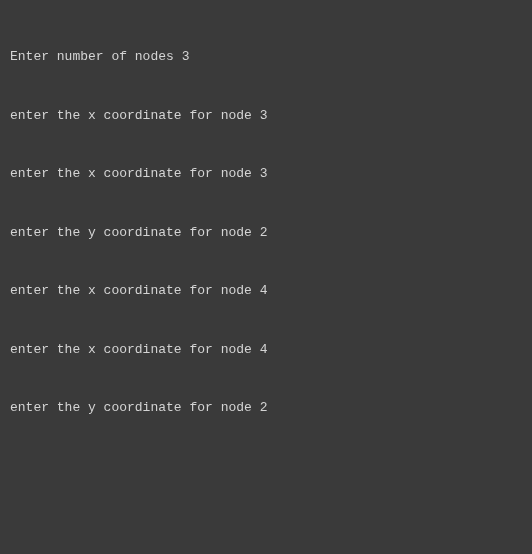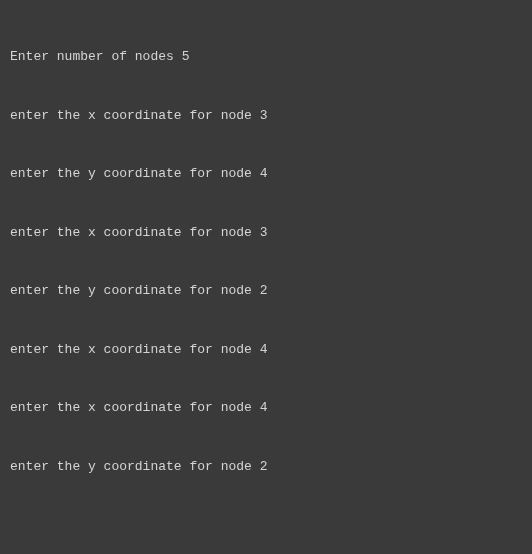--- a/index.html
+++ b/index.html
@@ -22,23 +22,22 @@
       white-space: pre-wrap;
     }
     .line {
       display: block;
     }
   </style>
 </head>
 <body>
 
 <div class="terminal">
-  <span class="line">Enter number of nodes 5</span>
+  <span class="line">Enter number of nodes 3</span>
   <span class="line">enter the x coordinate for node 3</span>
-  <span class="line">enter the y coordinate for node 4</span>
   <span class="line">enter the x coordinate for node 3</span>
   <span class="line">enter the y coordinate for node 2</span>
   <span class="line">enter the x coordinate for node 4</span>
   <span class="line">enter the x coordinate for node 4</span>
   <span class="line">enter the y coordinate for node 2</span>
   
   
   
   
   

